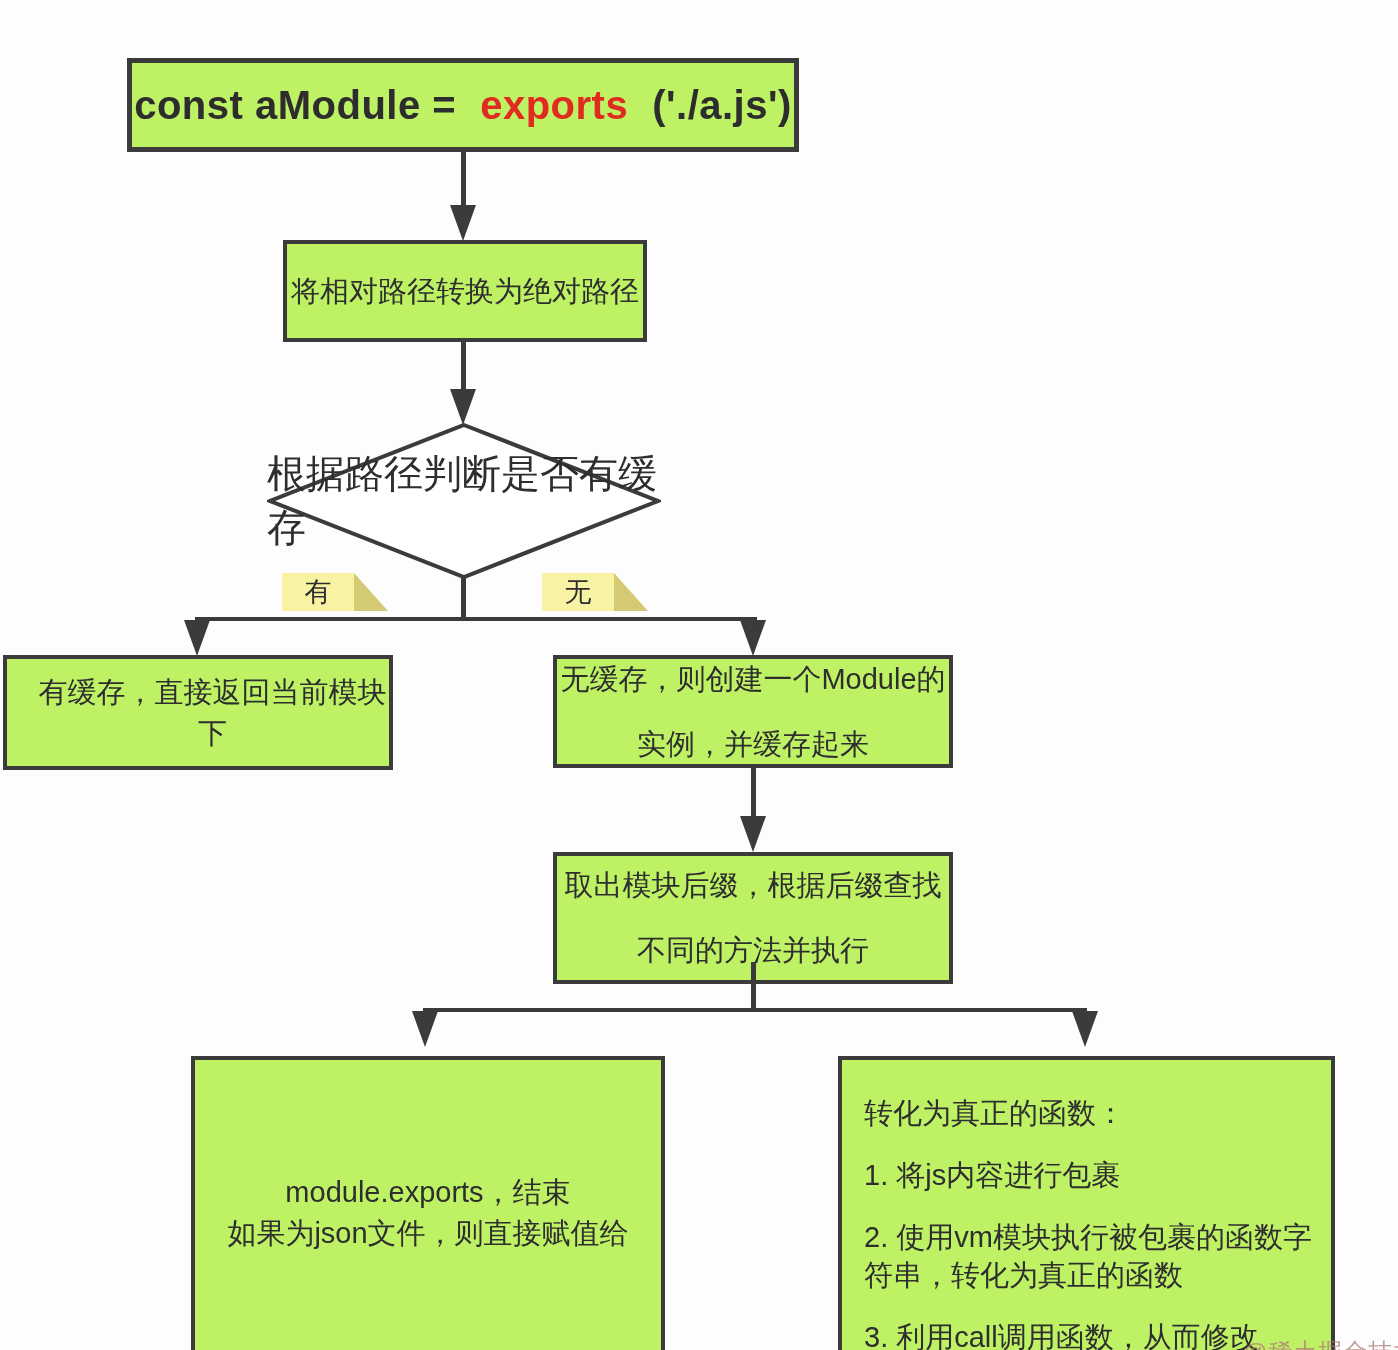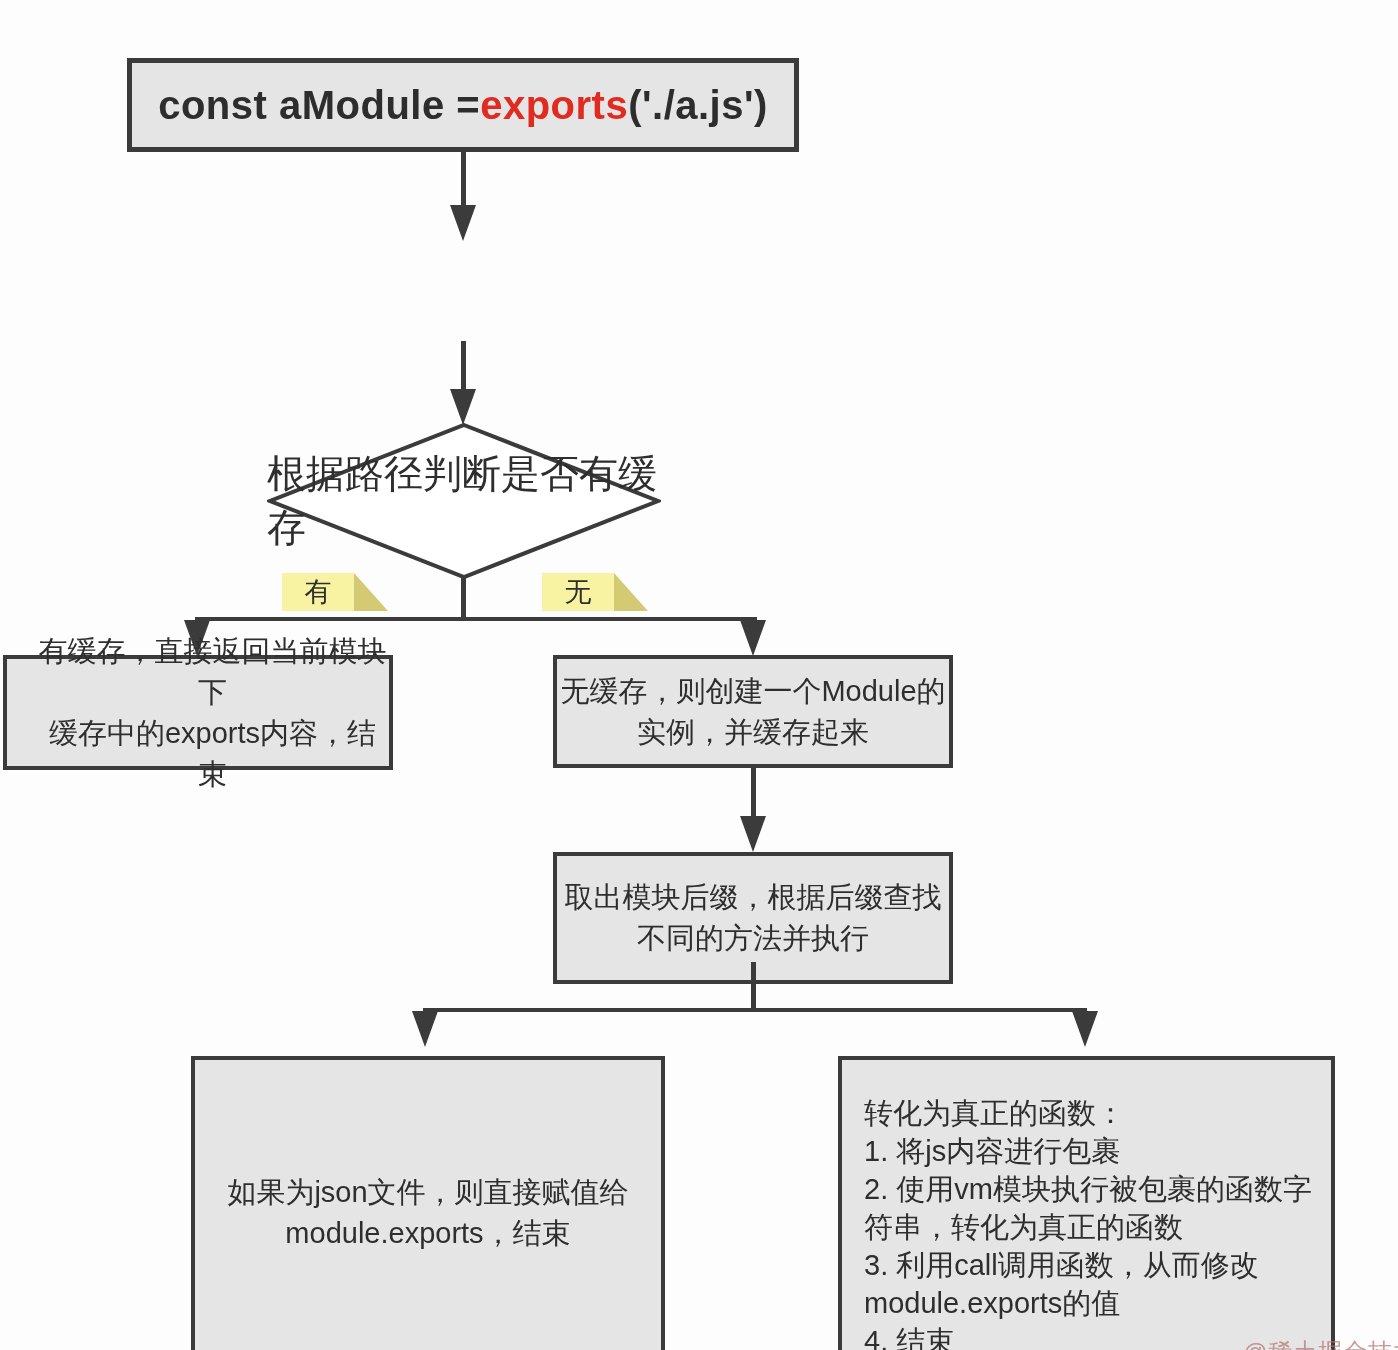--- a/index.html
+++ b/index.html
@@ -13,31 +13,32 @@
   .canvas{
     position:relative;
     width:1398px;height:1350px;
     overflow:hidden;
     background:#fdfdfd;
     font-family:"Liberation Sans","DejaVu Sans",sans-serif;
     color:var(--ink);
   }
   .box{
     position:absolute;
-    background:#e5e5e5;
+    background:#bef264;
     border:4px solid var(--line);
     box-sizing:border-box;
     display:flex;
     flex-direction:column;
     align-items:center;
     justify-content:center;
     text-align:center;
     font-size:29px;
     line-height:41px;
     color:var(--ink);
+    gap:24px;
   }
   .code-box{
     left:127px;top:58px;width:672px;height:94px;
     border-width:5px;
     flex-direction:row;
     font-size:40px;
     font-weight:700;
     letter-spacing:0.5px;
     color:#2d2d2d;
   }
@@ -101,20 +102,23 @@
 
   <div class="box code-box">
     <span>const aModule = </span>
       <span class="kw">exports</span>
       <span>('./a.js')</span>
   </div>
 
   <div class="vline" style="left:461px;top:151px;height:58px;"></div>
   <div class="ahead" style="left:450px;top:205px;"></div>
 
+  <div class="box box-step2">
+    <div>将相对路径转换为绝对路径</div>
+  </div>
 
   <div class="vline" style="left:461px;top:341px;height:52px;"></div>
   <div class="ahead" style="left:450px;top:389px;"></div>
 
   <div class="diamond-wrap">
     <svg width="394" height="158">
       <polygon points="197,3 391,79 197,155 3,79" fill="#ffffff" stroke="#3b3b3b" stroke-width="4"></polygon>
     </svg>
     <div class="diamond-label">根据路径判断是否有缓存</div>
   </div>
@@ -128,21 +132,20 @@
     <span class="body">有</span>
     <span class="fold"></span>
   </div>
   <div class="sticky" style="left:542px;top:573px;">
     <span class="body">无</span>
     <span class="fold"></span>
   </div>
 
   <div class="box box-cached">
     <div>有缓存，直接返回当前模块下</div>
-    <div>缓存中的exports内容，结束</div>
   </div>
 
   <div class="box box-nocache">
     <div>无缓存，则创建一个Module的</div>
     <div>实例，并缓存起来</div>
   </div>
 
   <div class="vline" style="left:751px;top:768px;height:52px;"></div>
   <div class="ahead" style="left:740px;top:816px;"></div>
 
@@ -151,22 +154,22 @@
     <div>不同的方法并执行</div>
   </div>
 
   <div class="vline" style="left:751px;top:962px;height:50px;"></div>
   <div class="hline" style="left:423px;top:1008px;width:664px;"></div>
   <div class="ahead" style="left:412px;top:1011px;"></div>
   <div class="ahead" style="left:1072px;top:1011px;"></div>
 
   <div class="box box-json">
     <div class="lines">
+      <div>module.exports，结束</div>
       <div>如果为json文件，则直接赋值给</div>
-      <div>module.exports，结束</div>
     </div>
   </div>
 
   <div class="box box-js">
     <div>转化为真正的函数：</div>
     <div>1. 将js内容进行包裹</div>
     <div>2. 使用vm模块执行被包裹的函数字符串，转化为真正的函数</div>
     <div>3. 利用call调用函数，从而修改module.exports的值</div>
     <div>4. 结束</div>
   </div>

